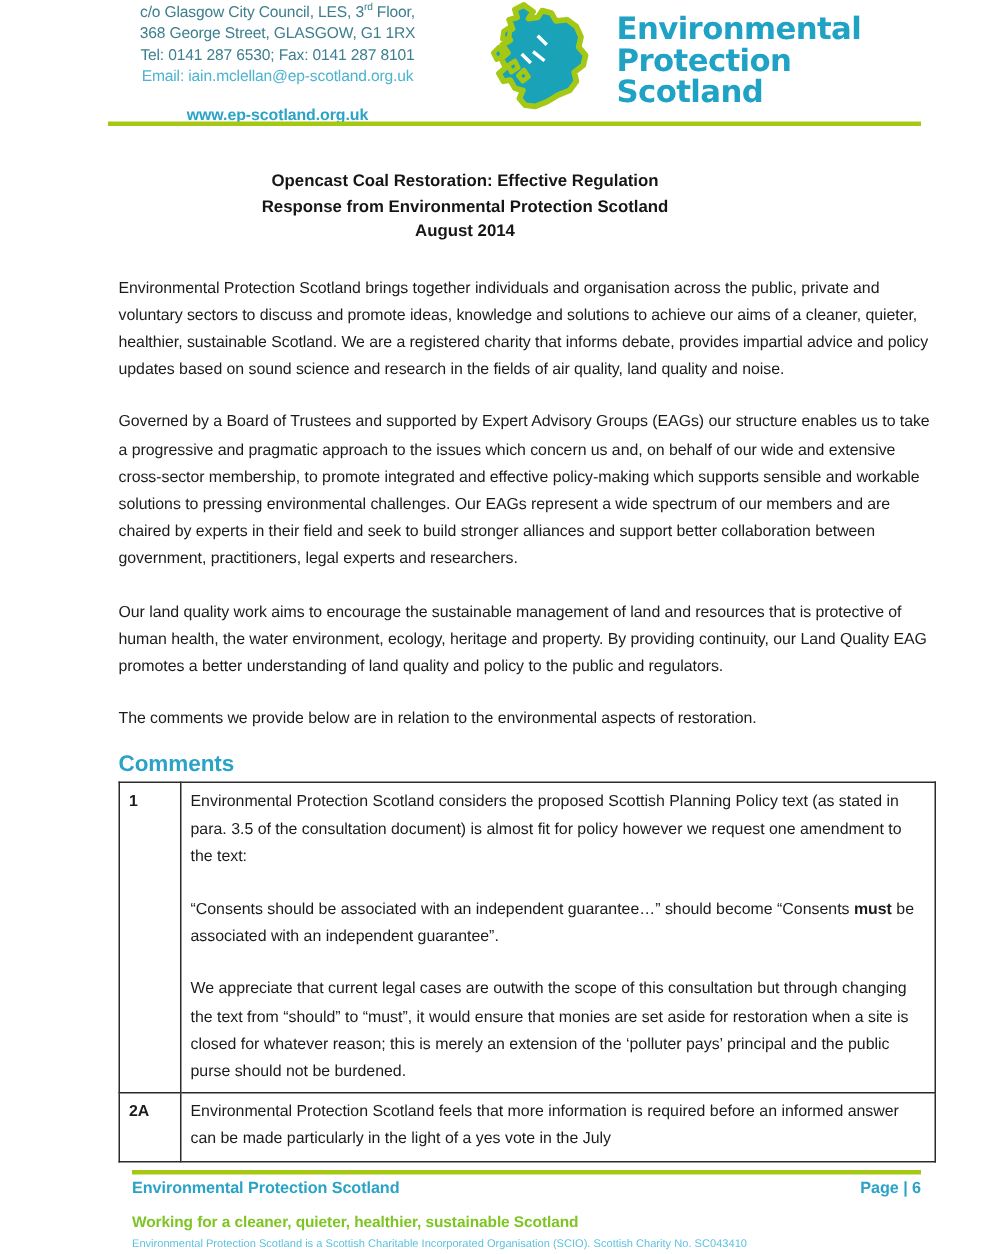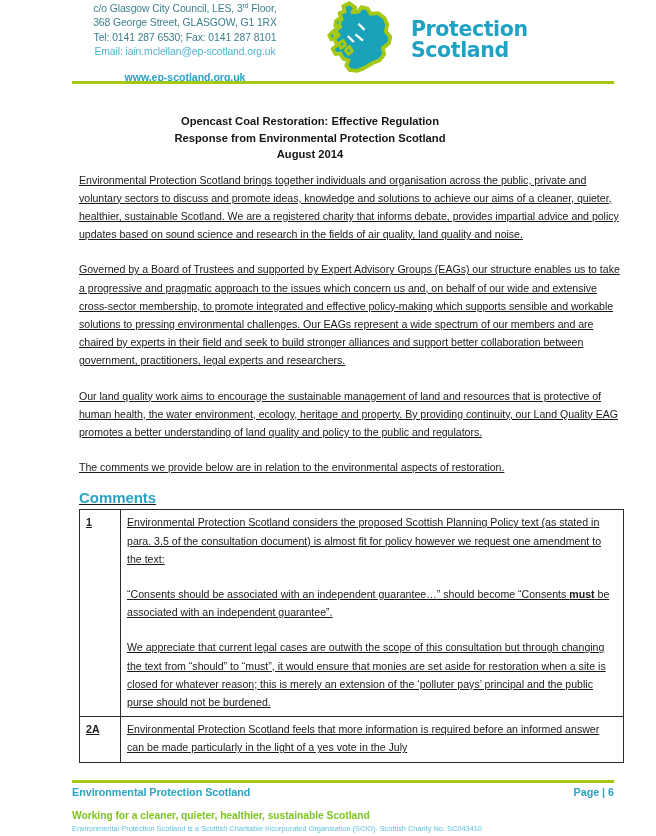--- a/index.html
+++ b/index.html
@@ -104,22 +104,21 @@
     line-height: 16.5px;
     color: #161616;
     padding-right: 36px;
   }
   .doc-title div { display: block; }
 
   
   .body-area {
     padding-left: 79px;
     padding-right: 32px;
-    margin-top: 8px;
-    text-decoration: underline;
+    margin-top: 20px;
   }
   p.para {
     margin: 0 0 17px 0;
     font-size: 10.6px;
     line-height: 18.2px;
     color: #1b1b1b;
     text-align: left;
     letter-spacing: -0.03px;
   }
   p.para.last { margin-bottom: 13px; }
@@ -156,21 +155,21 @@
   td.text-cell { padding-left: 8px; padding-right: 7px; }
   td.text-cell p {
     margin: 0 0 17px 0;
   }
   td.text-cell p:last-child { margin-bottom: 0; }
   .clip-row td { border-bottom: none; }
 
   
   .footer {
     position: absolute;
-    left: 0;
+    left: 16px;
     right: 0;
     bottom: 0;
     height: 56px;
   }
   .footer-rule {
     position: absolute;
     left: 72px;
     right: 42px;
     top: 0;
     height: 3px;
@@ -232,20 +231,21 @@
         <svg class="logo-map" viewBox="0 0 100 100">
           <path d="M32,3 L40,9 L36,15 L44,14 L48,8 L56,10 L60,17 L70,16 L78,22 L82,31 L80,40
                    L86,47 L84,56 L76,62 L78,70 L72,78 L62,82 L52,88 L42,92 L33,91 L28,85
                    L31,78 L24,76 L20,69 L14,70 L10,63 L16,58 L12,50 L18,45 L13,38 L20,34
                    L15,27 L22,24 L19,16 L26,14 L24,7 Z" fill="#1aa3b8" stroke="#a5c814" stroke-width="5" stroke-linejoin="round"></path>
           <path d="M20,22 L14,26 L13,33 L19,32 Z M10,40 L5,45 L8,51 L14,47 Z
                    M24,52 L18,56 L21,62 L27,58 Z M32,60 L27,65 L31,70 L36,66 Z" fill="#1aa3b8" stroke="#a5c814" stroke-width="4" stroke-linejoin="round"></path>
           <path d="M44,30 L52,38 M40,44 L50,52 M30,46 L38,54" stroke="#ffffff" stroke-width="3" fill="none"></path>
         </svg>
         <div class="logo-text">
+          <div>Environmental</div>
           <div>Protection</div>
           <div>Scotland</div>
         </div>
       </div>
     </div>
     <div class="green-rule"></div>
   </div>
 
   <div class="doc-title">
     <div>Opencast Coal Restoration: Effective Regulation</div>

